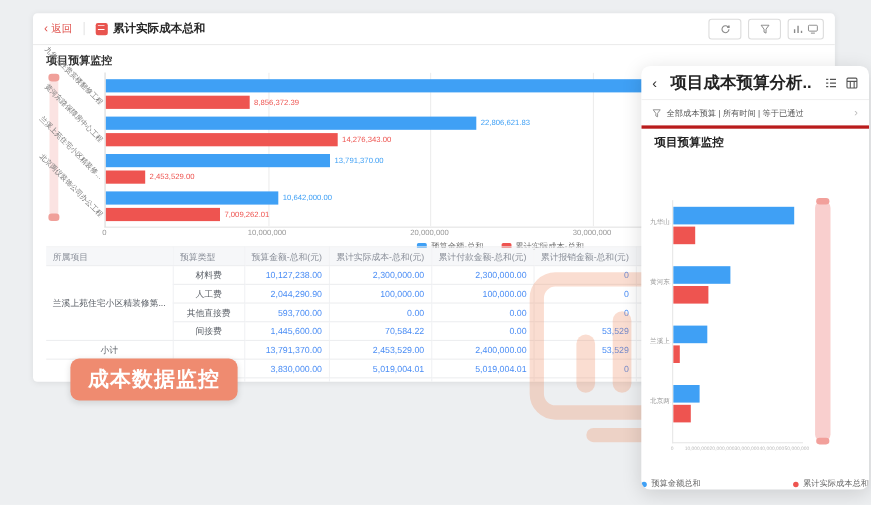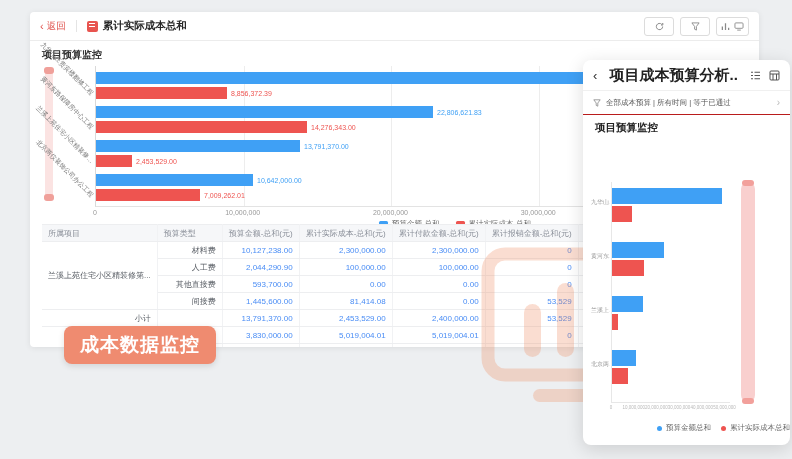--- a/index.html
+++ b/index.html
@@ -35,50 +35,50 @@
         transform:translateX(-100%) rotate(45deg);transform-origin:100% 50%;}
   .legend-row{position:absolute;top:153px;left:0;width:700px;display:flex;justify-content:center;
         gap:16px;padding-left:120px;box-sizing:border-box;font-size:7.5px;color:#666;}
   .legend-item{display:flex;align-items:center;gap:4px;cursor:pointer;}
   .sw{width:9px;height:7px;border-radius:1.5px;display:inline-block;}
   
   #budget-table{position:absolute;left:12px;top:212px;border-collapse:collapse;table-layout:fixed;font-size:8px;}
   #budget-table th,#budget-table td{border-bottom:1px solid #EDEEF0;border-right:1px solid #F1F2F4;
         padding:0 6px;height:16px;overflow:hidden;white-space:nowrap;}
   #budget-table th{background:#F6F7F9;color:#8A8F99;font-weight:400;text-align:left;border-top:1px solid #EDEEF0;}
-  #budget-table td.txt{color:#5A5F66;text-align:right;}
+  #budget-table td.txt{color:#5A5F66;text-align:center;}
   #budget-table td.num{color:#4A8DF5;text-align:right;}
   
   #watermark{position:absolute;left:478px;top:247px;z-index:5;opacity:.27;pointer-events:none;}
   #overlay-label{position:absolute;left:64px;top:326px;z-index:6;background:#EF8B70;color:#fff;
         font-size:19px;font-weight:700;padding:6px 16px;border-radius:8px;letter-spacing:1px;
         box-shadow:0 2px 6px rgba(0,0,0,.12);}
   
   #panel{position:absolute;left:583px;top:60px;width:207px;height:385px;background:#fff;border-radius:8px;
         box-shadow:0 4px 18px rgba(0,0,0,.14);z-index:10;overflow:hidden;}
   .p-header{height:30px;display:flex;align-items:center;padding:0 10px;border-bottom:1px solid #F0F0F0;}
   .p-back{font-size:13px;color:#333;cursor:pointer;line-height:1;}
   .p-title{flex:1;text-align:center;font-size:15px;font-weight:700;color:#222;}
   .p-hicons{display:flex;gap:8px;}
   .p-filter{height:23px;display:flex;align-items:center;gap:5px;padding:0 10px;
-        border-bottom:1px solid #b91c1c;font-size:7.5px;color:#555;}
+        border-bottom:3px solid #b91c1c;font-size:7.5px;color:#555;}
   .p-filter .chev{margin-left:auto;color:#BBB;font-size:10px;}
   .p-stats{display:flex;gap:20px;padding:9px 12px 4px;}
   .p-stat .v{font-size:13px;font-weight:700;color:#20242B;letter-spacing:-.2px;}
   .p-stat .l{font-size:6.5px;color:#9AA0A6;margin-top:3px;}
   .p-section{padding:6px 12px 2px;font-size:10.5px;font-weight:700;color:#222;}
   #panel-chart{position:absolute;left:8px;top:122px;width:190px;height:244px;}
   #panel-chart-plot{position:absolute;left:20px;top:0;width:118px;height:220px;
         border-left:1px solid #E7E7E7;border-bottom:1px solid #E7E7E7;overflow:hidden;}
   .p-cat{position:absolute;left:0;width:19px;font-size:6px;color:#999;overflow:hidden;white-space:nowrap;}
   .p-tick{position:absolute;top:223px;width:40px;text-align:center;font-size:4.5px;color:#B9B9B9;white-space:nowrap;}
   #panel-zoom-slider{position:absolute;left:150px;top:0;width:14px;height:220px;background:#F9CFCE;border-radius:7px;}
   #panel-zoom-slider .zh{position:absolute;left:1px;width:12px;height:6px;background:#F2A09B;border-radius:3px;}
   #panel-zoom-slider .zh.t{top:-2px;} #panel-zoom-slider .zh.b{bottom:-2px;}
-  .p-legend{position:absolute;left:0;bottom:12px;width:100%;display:flex;justify-content:flex-end;gap:10px;
+  .p-legend{position:absolute;left:0;bottom:0;width:100%;display:flex;justify-content:space-between;gap:10px;
         font-size:7.5px;color:#666;}
   .dot{width:5px;height:5px;border-radius:50%;display:inline-block;}
 </style>
 </head>
 <body>
 
 <div id="main-window">
   <div class="titlebar">
     <span class="back-btn">
       <span class="back-chevron">‹</span>
@@ -204,21 +204,21 @@
           <td class="txt">其他直接费</td>
           <td class="num">593,700.00</td>
           <td class="num">0.00</td>
           <td class="num">0.00</td>
           <td class="num">0</td>
           <td class="num">0.00%</td>
         </tr>
         <tr>
           <td class="txt">间接费</td>
           <td class="num">1,445,600.00</td>
-          <td class="num">81,414.08</td>
+          <td class="num">70,584.22</td>
           <td class="num">0.00</td>
           <td class="num">53,529</td>
           <td class="num">3.70%</td>
         </tr>
         <tr>
           <td class="txt">小计</td>
           <td class="txt"></td>
           <td class="num">13,791,370.00</td>
           <td class="num">2,453,529.00</td>
           <td class="num">2,400,000.00</td>

